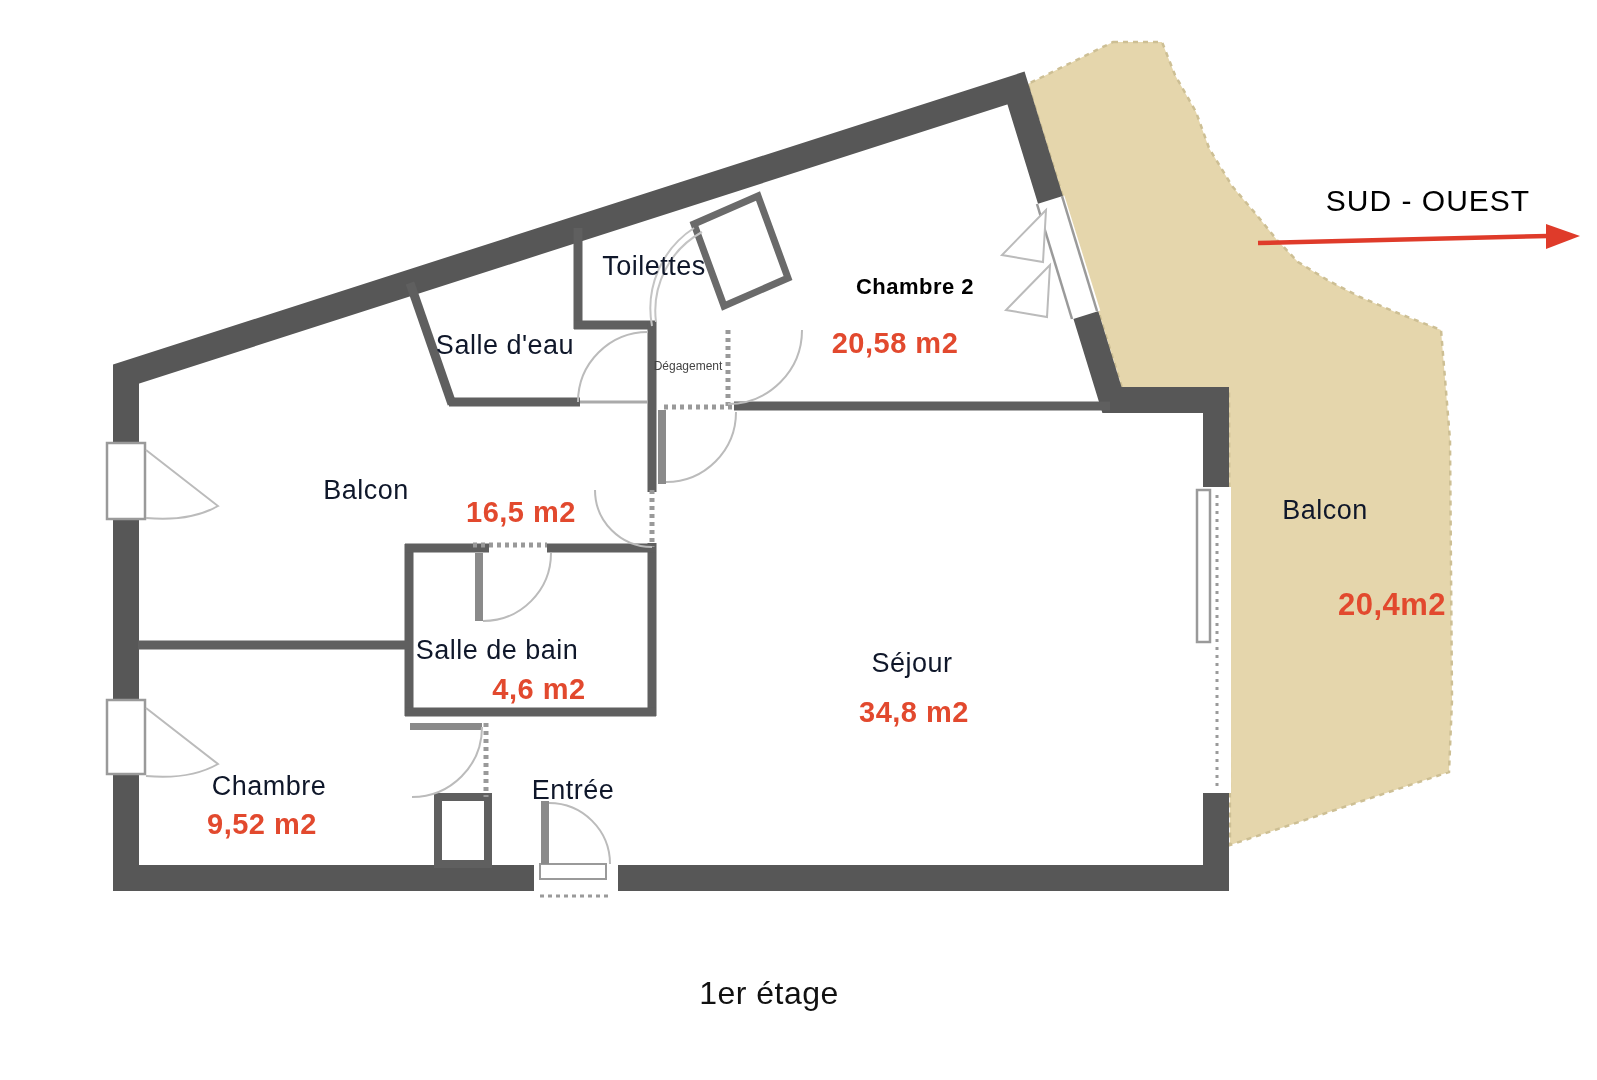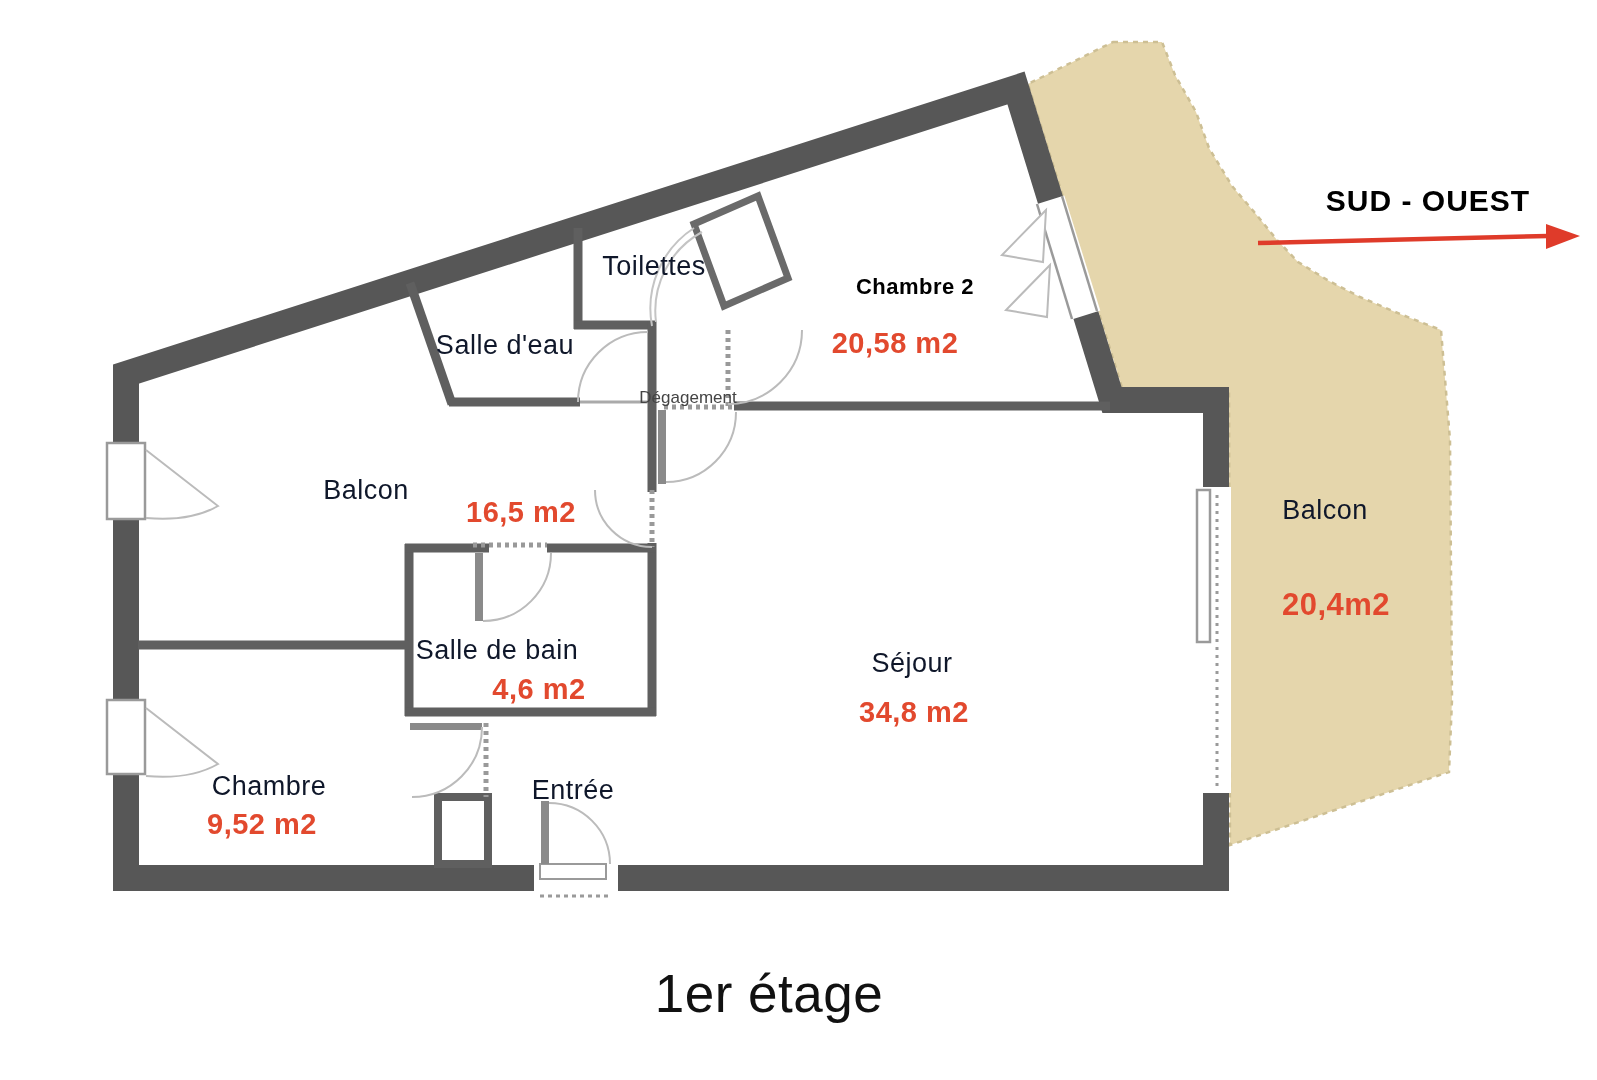--- a/index.html
+++ b/index.html
@@ -14,23 +14,23 @@
   .lbl{
     position:absolute;
     transform:translate(-50%,-50%);
     white-space:nowrap;
     color:#0f172a;
     font-size:27px;
     letter-spacing:0.5px;
   }
   .lbl.bold-black{color:#000000;font-weight:bold;font-size:22px;}
   .lbl.area{color:#e2492e;font-weight:bold;font-size:29px;}
-  .lbl.tiny{font-size:17px;letter-spacing:0;color:#444;margin-top:32px;}
-  .lbl.compass{color:#000;font-weight:bold;font-size:30px;letter-spacing:1px;}
-  .lbl.caption{color:#111;font-size:53px;}
+  .lbl.tiny{font-size:12px;letter-spacing:0;color:#444;}
+  .lbl.compass{color:#000;font-weight:normal;font-size:30px;letter-spacing:1px;}
+  .lbl.caption{color:#111;font-size:32px;}
 </style>
 </head>
 <body>
 
 <div id="stage">
 
   <svg id="plan-svg" width="1597" height="1080" viewBox="0 0 1597 1080">
 
     <polygon points="1113,42 1162,42 1175,75 1196,112 1209,148 1232,186 1255,213 1277,240 1298,262 1329,281 1360,297 1400,314 1441,330 1450,440 1452,700 1449,772 1230,845 1229,390 1124,394 1028,84" fill="#e5d6ac" stroke="#cdbf94" stroke-width="2.5" stroke-dasharray="5 5"></polygon>
 
@@ -128,18 +128,18 @@
   <div class="lbl" style="left:366px;top:490px">Balcon</div>
   <div class="lbl area" style="left:521px;top:512px">16,5 m2</div>
   <div class="lbl" style="left:497px;top:650px">Salle de bain</div>
   <div class="lbl area" style="left:539px;top:689px">4,6 m2</div>
   <div class="lbl" style="left:912px;top:663px">Séjour</div>
   <div class="lbl area" style="left:914px;top:712px">34,8 m2</div>
   <div class="lbl" style="left:269px;top:786px">Chambre</div>
   <div class="lbl area" style="left:262px;top:824px">9,52 m2</div>
   <div class="lbl" style="left:573px;top:790px">Entrée</div>
   <div class="lbl" style="left:1325px;top:510px">Balcon</div>
-  <div class="lbl area" style="left:1336px;top:605px;font-size:31px">20,4m2</div>
+  <div class="lbl area" style="left:1392px;top:605px;font-size:31px">20,4m2</div>
 
   <div class="lbl compass" style="left:1428px;top:201px">SUD - OUEST</div>
   <div class="lbl caption" style="left:769px;top:993px">1er étage</div>
 
 </div>
 
 </body></html>

